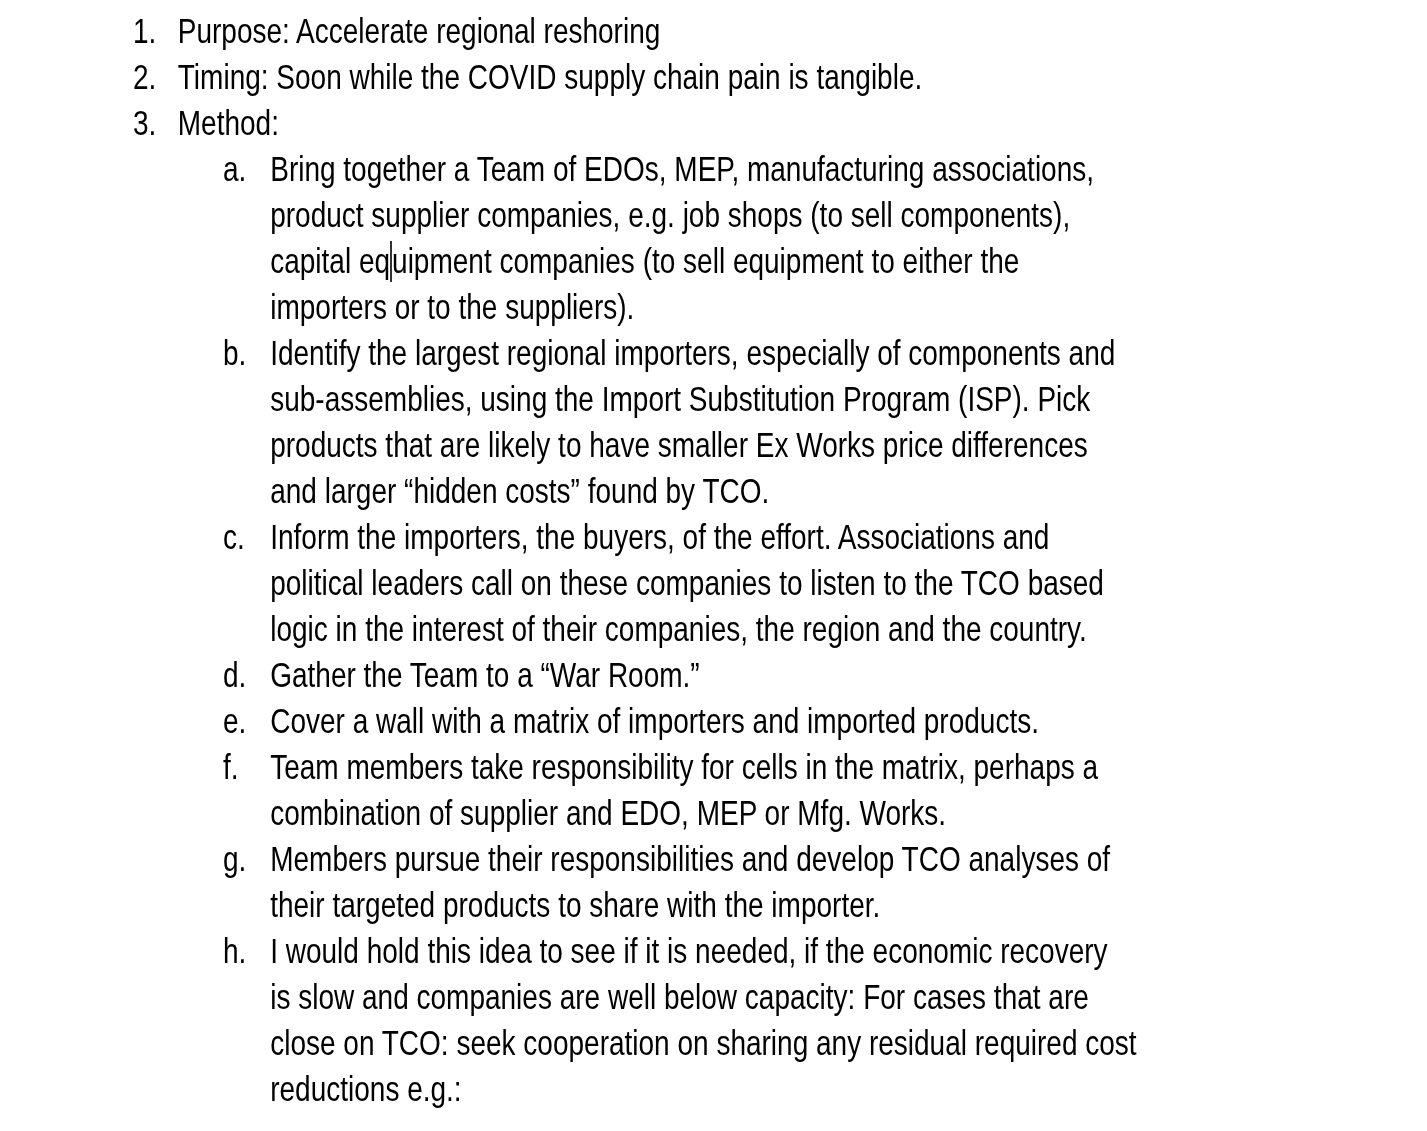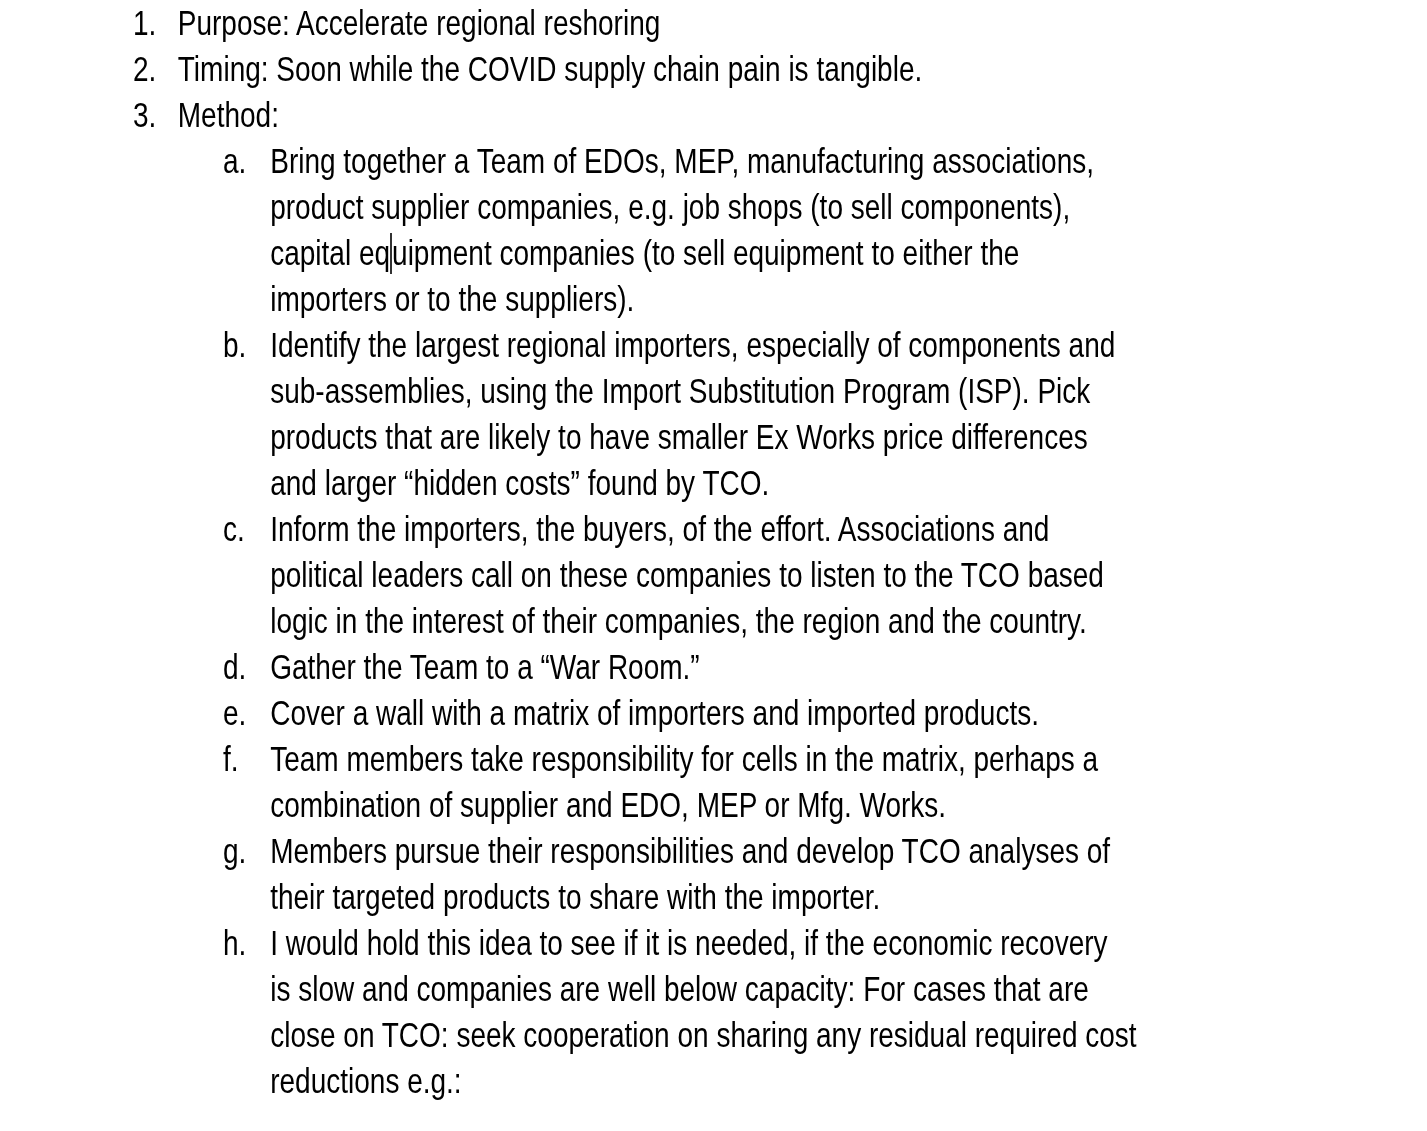--- a/index.html
+++ b/index.html
@@ -9,20 +9,21 @@
   }
   body {
     width: 1427px;
     height: 1131px;
     overflow: hidden;
     font-family: "Liberation Sans", sans-serif;
     font-size: 35px;
     color: #000000;
   }
   .doc {
+    padding-top: 8px;
     width: 1230px;
     height: 1123px;
   }
   
   .line {
     height: 46px;
     line-height: 46px;
     white-space: nowrap;
     transform: scaleX(0.8);
     transform-origin: left top;

